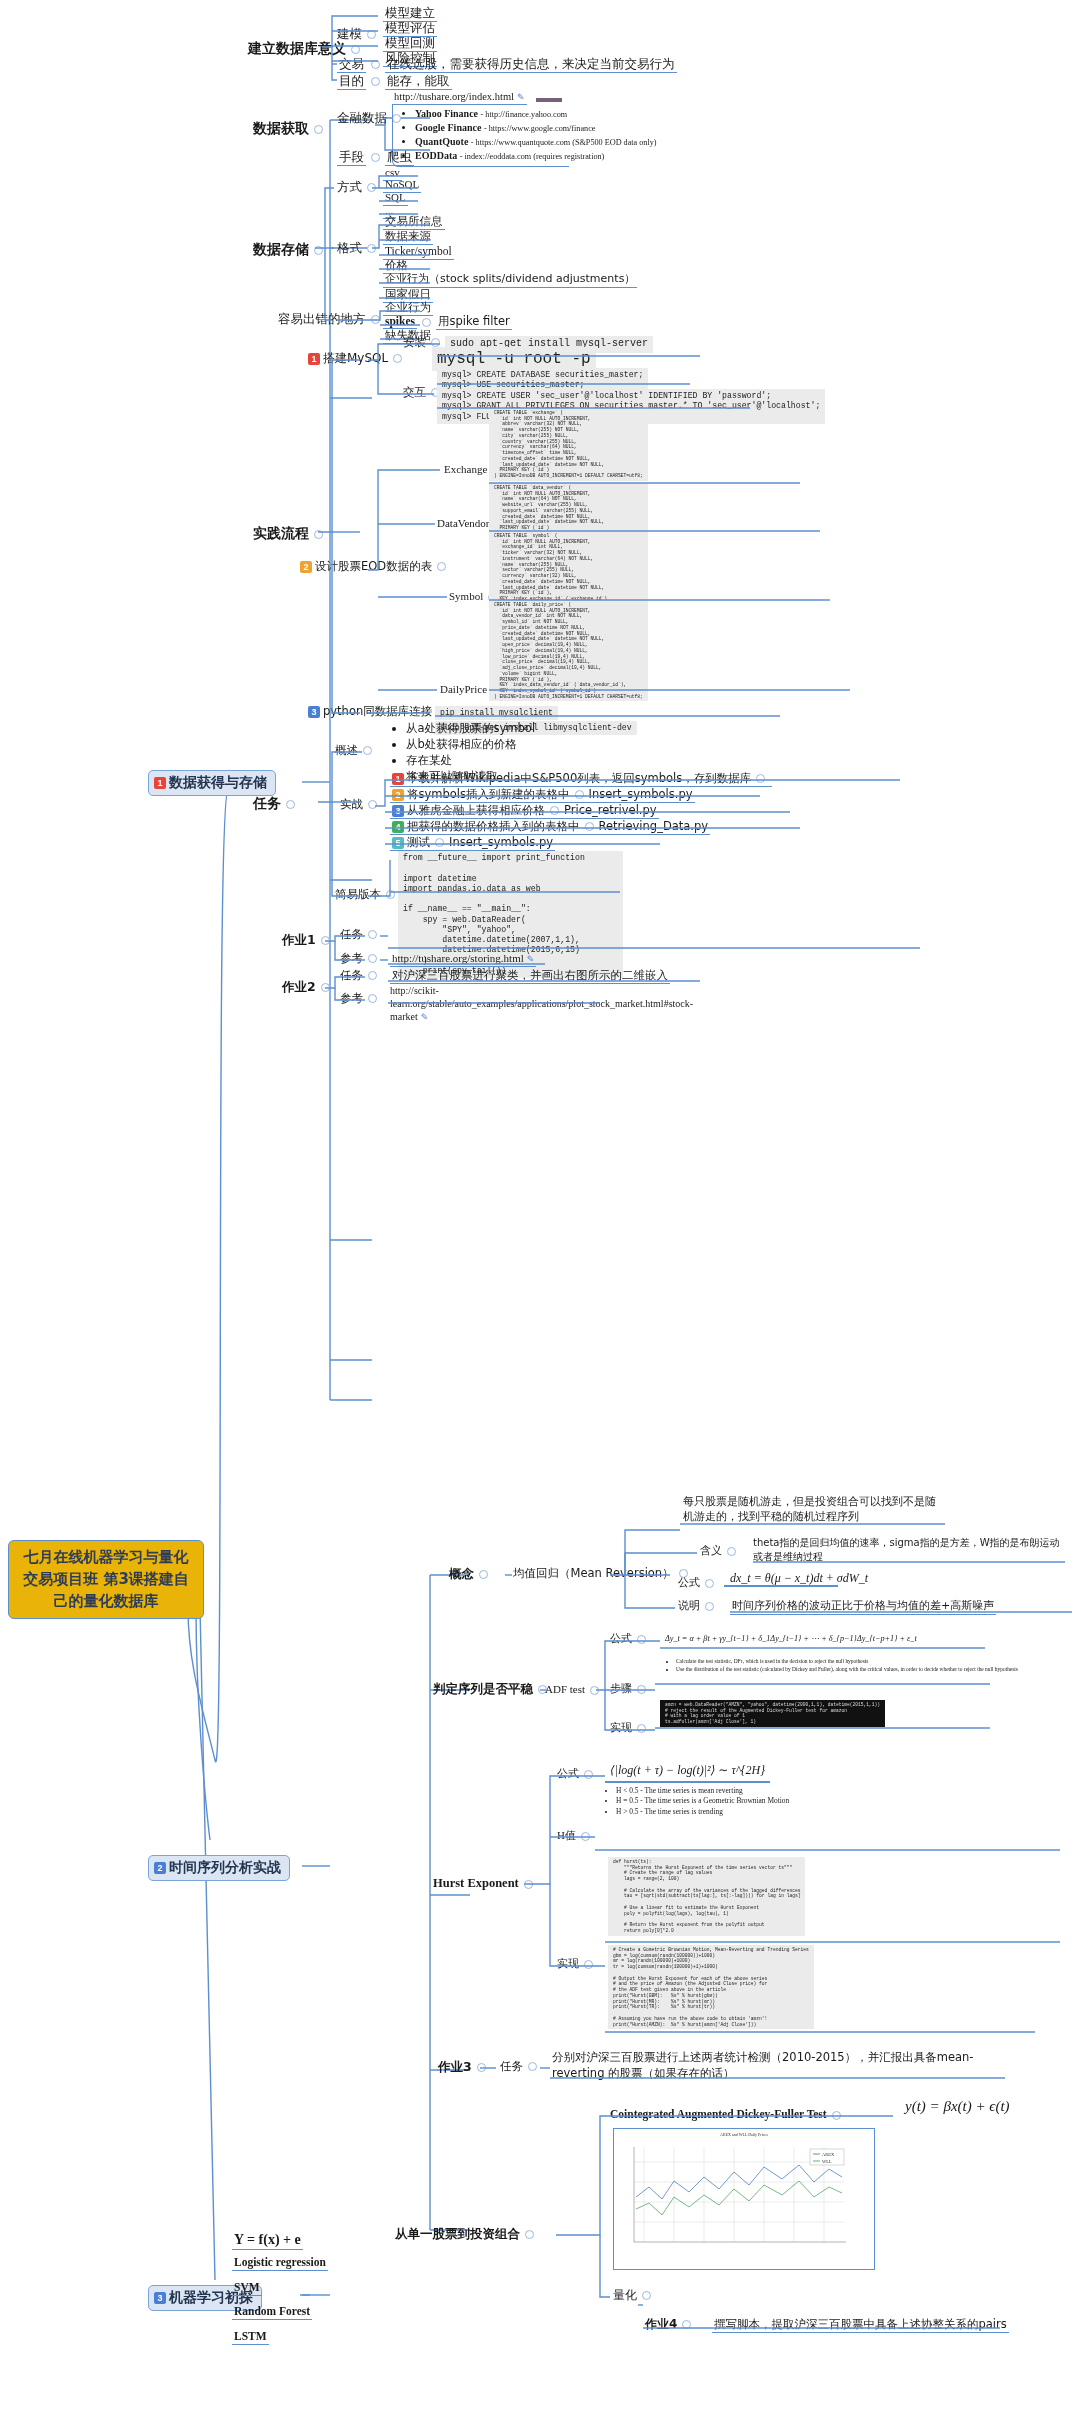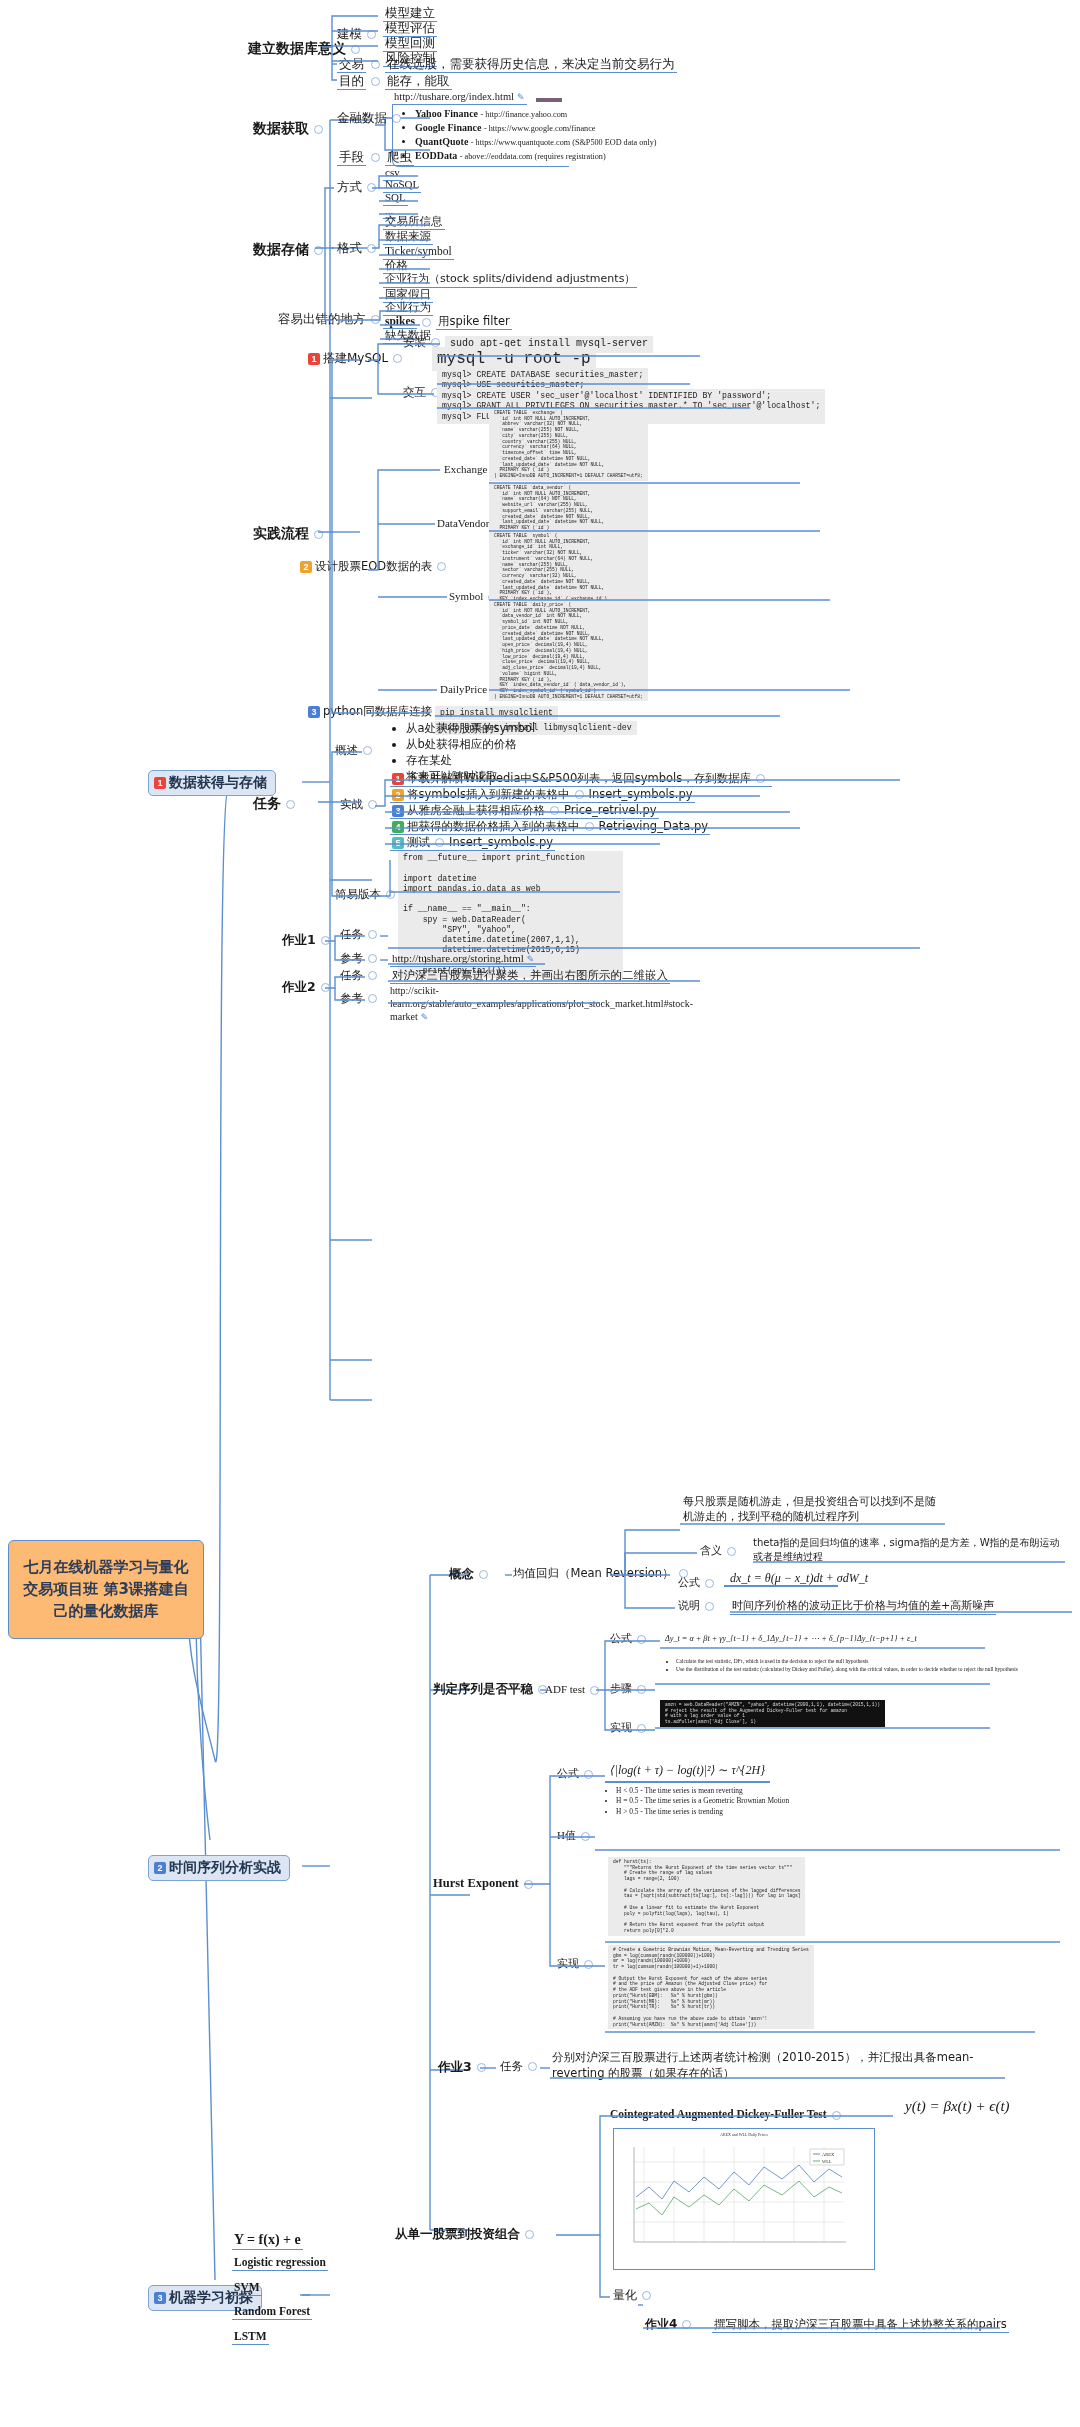--- a/index.html
+++ b/index.html
@@ -15,23 +15,23 @@
   .node{position:absolute;white-space:nowrap;line-height:1.15;}
 
   
   .ul{border-bottom:1.4px solid #5b8fd0;padding:0 2px 1px 2px;}
 
   .bold{font-weight:bold;}
   .cn{font-family:"DejaVu Sans","Liberation Sans",sans-serif;}
 
   .root{
     position:absolute;
-    background:#fdba74;border:1.6px solid #5b8fd0;border-radius:6px;
+    background:#eab308;border:1.6px solid #5b8fd0;border-radius:6px;
     color:#2d3d57;font-weight:bold;text-align:center;
-    padding:16px 8px;line-height:1.45;font-size:15px;
+    padding:6px 8px;line-height:1.45;font-size:15px;
     font-family:"DejaVu Sans","Liberation Sans",sans-serif;
     white-space:normal;
   }
 
   .l1{
     position:absolute;background:#dbe5f3;border:1.4px solid #7aa3d6;border-radius:5px;
     padding:3px 8px 3px 5px;font-weight:bold;font-size:14px;color:#24364f;
     font-family:"DejaVu Sans","Liberation Sans",sans-serif;white-space:nowrap;
   }
 
@@ -146,21 +146,21 @@
   <span>金融数据</span><span class="dot"></span>
 </div>
 <div class="node ul" style="left:392px;top:91px;font-size:10.5px;">
   <span>http://tushare.org/index.html</span><span class="pencil">✎</span>
 </div>
 <div class="node" style="left:392px;top:104px;border-left:1.4px solid #5b8fd0;border-bottom:1.4px solid #5b8fd0;border-radius:0 0 0 6px;padding:3px 0 3px 6px;width:170px;">
   <ul class="bl sm">
     <li><span class="bold">Yahoo Finance</span> <span class="xs">- http://finance.yahoo.com</span></li>
     <li><span class="bold">Google Finance</span> <span class="xs">- https://www.google.com/finance</span></li>
     <li><span class="bold">QuantQuote</span> <span class="xs">- https://www.quantquote.com (S&amp;P500 EOD data only)</span></li>
-    <li><span class="bold">EODData</span> <span class="xs">- above://eoddata.com (requires registration)</span></li>
+    <li><span class="bold">EODData</span> <span class="xs">- index://eoddata.com (requires registration)</span></li>
   </ul>
 </div>
 <div class="mark" style="position:absolute;left:536px;top:98px;"></div>
 
 <div class="node cn" style="left:337px;top:150px;font-size:12.5px;">
   <span class="ul">手段</span><span class="dot"></span><span class="ul">爬虫</span>
 </div>
 
 <div class="node bold cn" style="left:253px;top:241px;font-size:14px;">
   <span>数据存储</span><span class="dot"></span>

